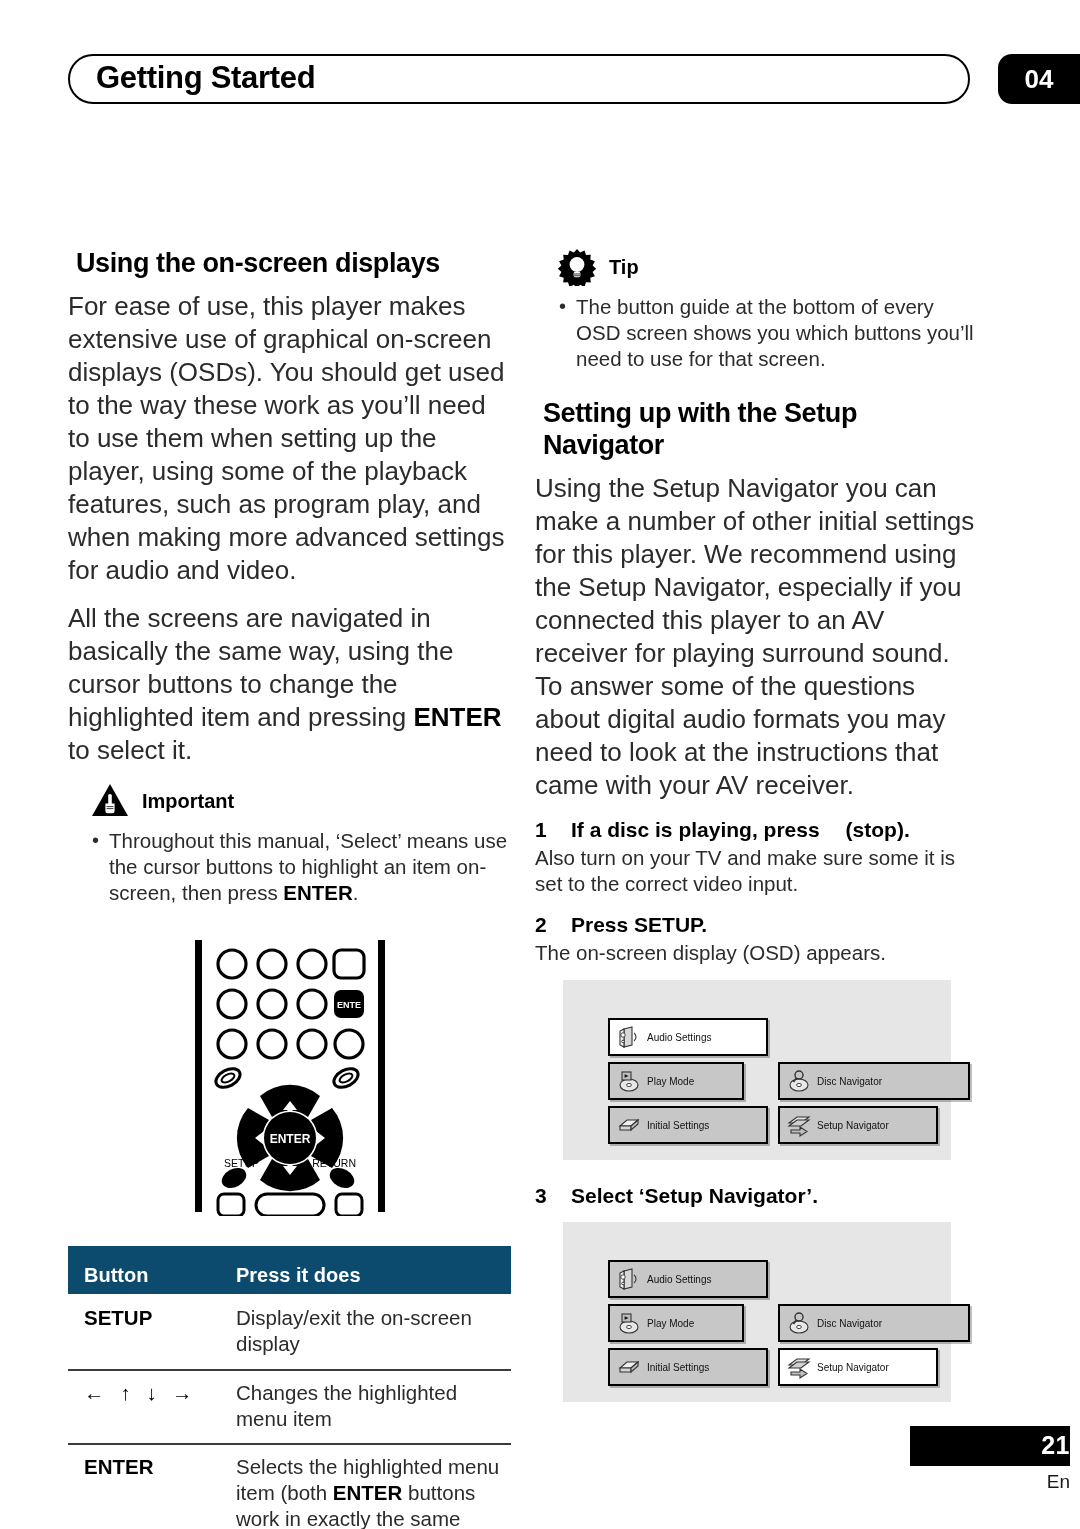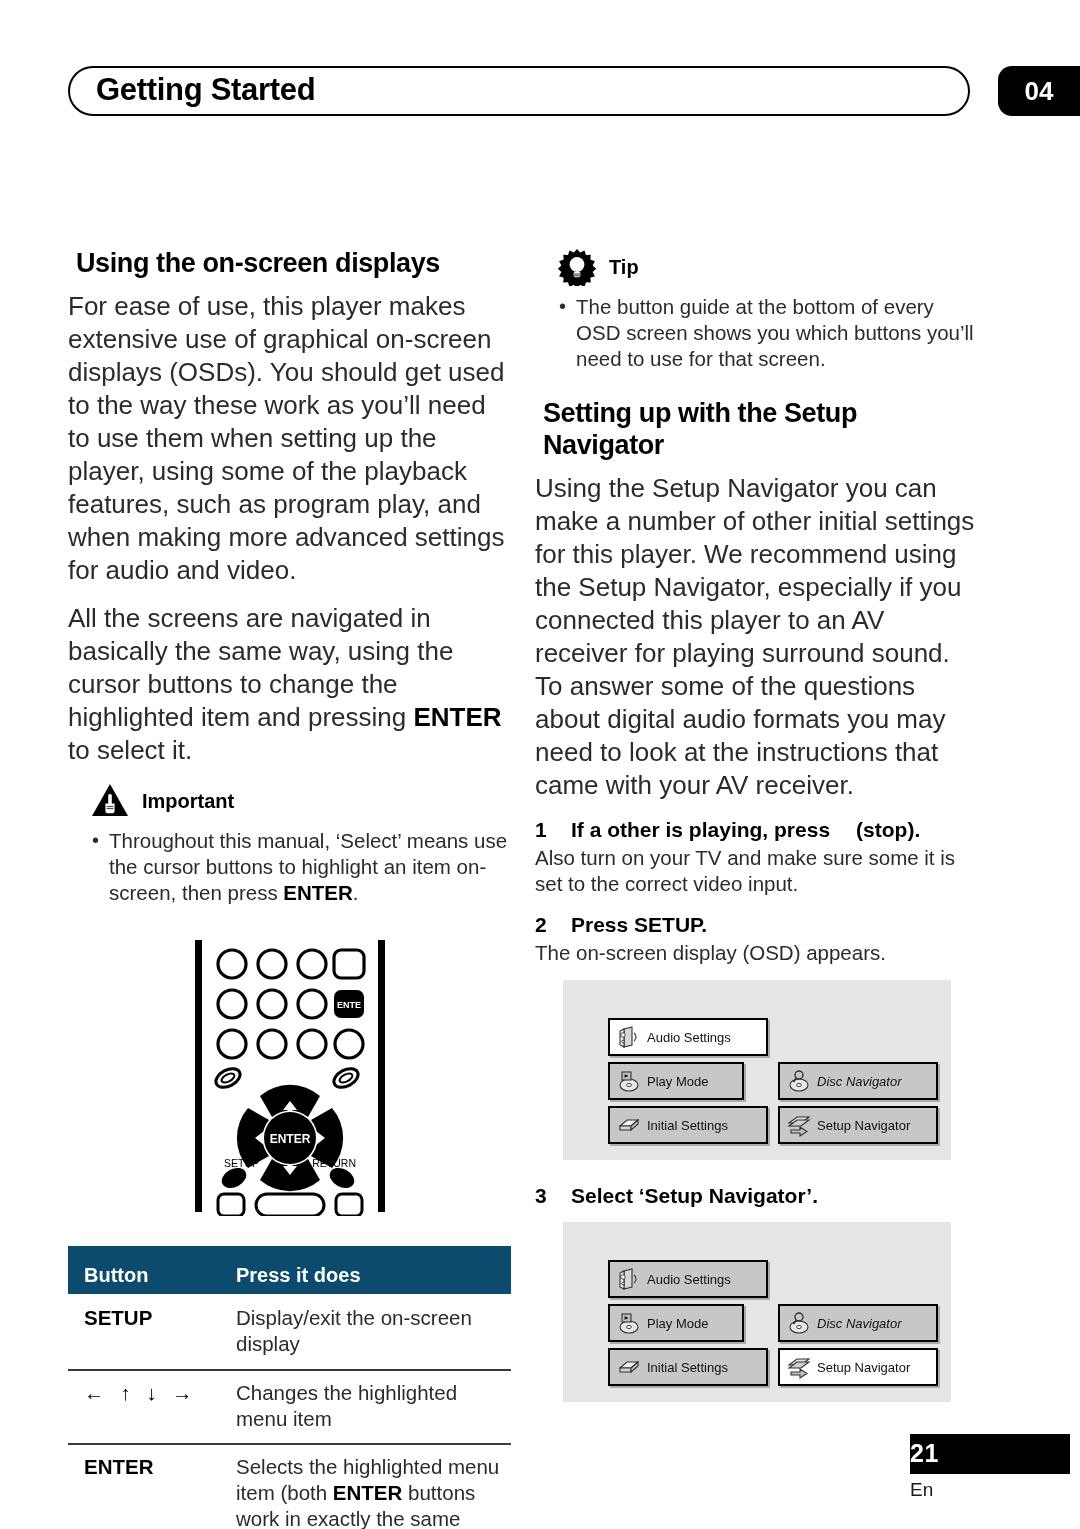--- a/index.html
+++ b/index.html
@@ -10,21 +10,21 @@
     background: #ffffff;
     font-family: "Liberation Sans", sans-serif;
     color: #1a1a1a;
     position: relative;
     overflow: hidden;
   }
 
   
   .header {
     position: absolute;
-    top: 66px; left: 0; right: 0;
+    top: 54px; left: 0; right: 0;
     height: 58px;
   }
   .header-pill {
     position: absolute;
     left: 68px;
     top: 0;
     width: 902px;
     height: 50px;
     border: 2px solid #000;
     border-radius: 26px;
@@ -191,43 +191,43 @@
     position: relative;
   }
   .osd-item {
     position: absolute;
     height: 38px;
     border: 2px solid #000;
     background: #c7c7c7;
     display: flex;
     align-items: center;
     padding-left: 6px;
-    font-size: 13px;
+    font-size: 10px;
     color: #111;
     box-shadow: 2px 2px 0 rgba(0,0,0,0.25);
   }
   .osd-item.selected { background: #ffffff; }
   .osd-item .osd-ico {
     width: 26px; height: 26px;
     flex: 0 0 26px;
     margin-right: 5px;
   }
   .osd-a { left: 45px; top: 38px;  width: 160px; }
   .osd-b { left: 45px; top: 82px;  width: 136px; }
-  .osd-c { left: 215px; top: 82px; width: 160px; font-style: italic; }
+  .osd-c { left: 215px; top: 82px; width: 192px; }
   .osd-d { left: 45px; top: 126px; width: 160px; }
   .osd-e { left: 215px; top: 126px;width: 160px; }
 
   
   .footer {
     position: absolute;
     right: 10px;
-    bottom: 28px;
+    bottom: 36px;
     width: 160px;
-    text-align: left;
+    text-align: right;
   }
   .page-box {
     display: block;
     width: 100%;
     background: #000;
     color: #fff;
     font-size: 25px;
     font-weight: bold;
     padding: 5px 0 6px 0;
     letter-spacing: 0.5px;
@@ -394,21 +394,21 @@
       <span class="bullet-text">The button guide at the bottom of every OSD screen shows you which buttons you’ll need to use for that screen.</span>
     </div>
   </div>
 
   <h2 class="section-head" style="margin-top:26px">Setting up with the Setup Navigator</h2>
 
   <p class="body">Using the Setup Navigator you can make a number of other initial settings for this player. We recommend using the Setup Navigator, especially if you connected this player to an AV receiver for playing surround sound. To answer some of the questions about digital audio formats you may need to look at the instructions that came with your AV receiver.</p>
 
   <div class="step-head">
     <span class="step-num">1</span>
-    <span class="step-txt"><span>If a other is playing, press</span><span class="stop-glyph"></span><span>(stop).</span></span>
+    <span class="step-txt"><span>If a disc is playing, press</span><span class="stop-glyph"></span><span>(stop).</span></span>
   </div>
   <p class="step-body">Also turn on your TV and make sure some it is set to the correct video input.</p>
 
   <div class="step-head">
     <span class="step-num">2</span>
     <span class="step-txt">Press SETUP.</span>
   </div>
   <p class="step-body">The on-screen display (OSD) appears.</p>
 
   <div class="osd">

